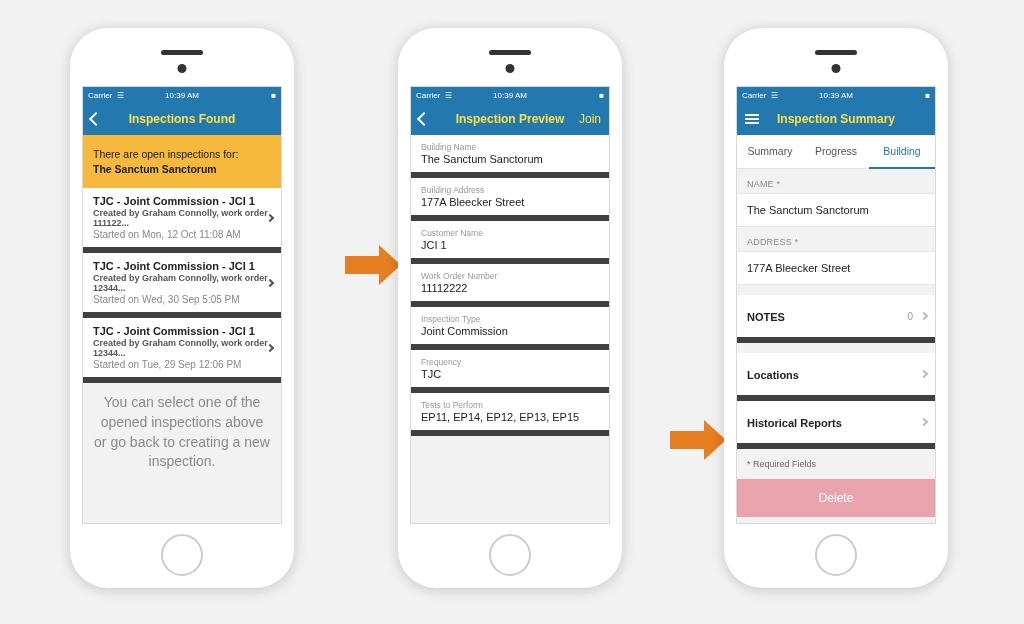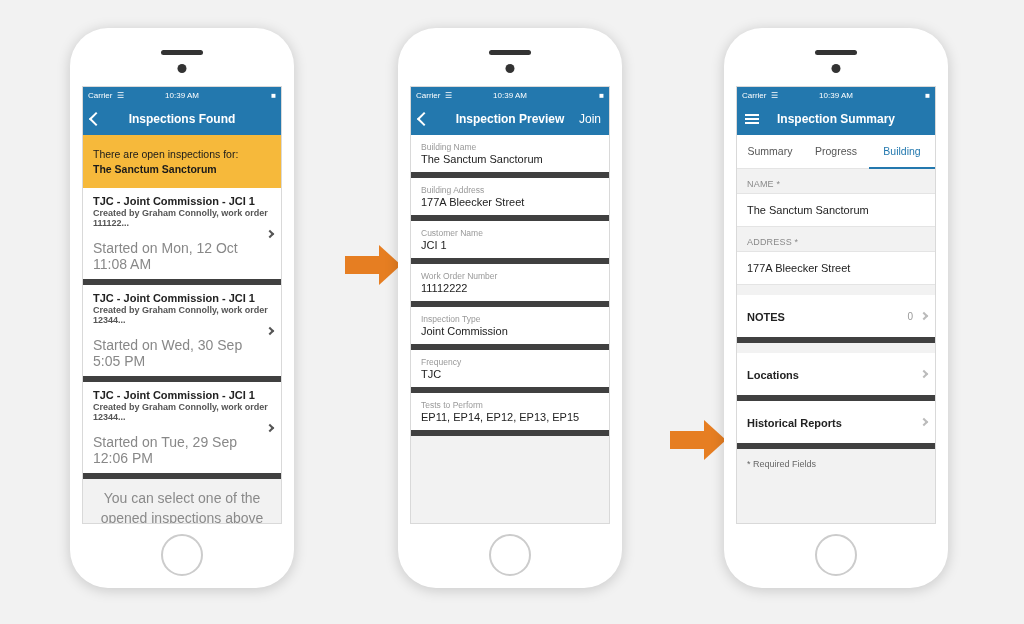--- a/index.html
+++ b/index.html
@@ -48,21 +48,21 @@
     color: #fff;
     font-size: 8px;
     display: flex; align-items: center; justify-content: space-between;
     padding: 0 5px;
   }
   .statusbar .sb-c { position: absolute; left:0; right:0; text-align:center; }
   .statusbar .sb-l, .statusbar .sb-r { position: relative; z-index: 1; }
   .navbar {
     height: 32px;
     background: #2378ae;
-    color: #ffffff;
+    color: #fde047;
     display: flex; align-items: center; justify-content: center;
     position: relative;
     font-size: 12px; font-weight: 600;
   }
   .navbar .nav-left, .navbar .nav-right {
     position: absolute; top: 0; bottom: 0; display: flex; align-items: center;
     font-size: 12px; font-weight: 400;
     padding: 0 8px;
   }
   .navbar .nav-left { left: 0; }
@@ -84,21 +84,21 @@
   }
   .banner .b2 { font-weight: 700; }
   .row {
     background: #fff;
     padding: 7px 10px;
     border-bottom: 6px solid #404040;
     position: relative;
   }
   .row .title { font-size: 11px; color:#222; font-weight: 700; }
   .row .sub { font-size: 9px; color:#555; font-weight:600; margin-top:1px;}
-  .row .sub2 { font-size: 14px; color:#888; margin-top:12px;}
+  .row .sub2 { font-size: 10px; color:#888; margin-top:1px;}
   .row .chev {
     position: absolute; right: 8px; top: 50%; transform: translateY(-50%) rotate(-45deg);
     width: 6px; height: 6px;
     border-right: 2px solid #555; border-bottom: 2px solid #555;
   }
   .row .chev-lite { border-color:#bbb; }
   .row .count { position:absolute; right:22px; top:50%; transform:translateY(-50%); font-size:10px; color:#999;}
   .helper { font-size: 14px; color:#8a8a8a; padding: 10px 10px; line-height:1.4;text-align:center; }
   .field-lbl { font-size: 8.5px; color:#999; }
   .field-val { font-size: 11px; color:#222; margin-top:1px; }
@@ -274,18 +274,19 @@
         <div class="gap"></div>
         <div class="row" style="padding:12px 10px;">
           <span class="title">Locations</span>
           <div class="chev chev-lite"></div>
         </div>
         <div class="row" style="padding:12px 10px;">
           <span class="title">Historical Reports</span>
           <div class="chev chev-lite"></div>
         </div>
         <div class="req-note">* Required Fields</div>
+        <div class="delete-btn">Delete</div>
       </div>
     </div>
     <div class="home"></div>
   </div>
 
 </div>
 
 </body></html>

